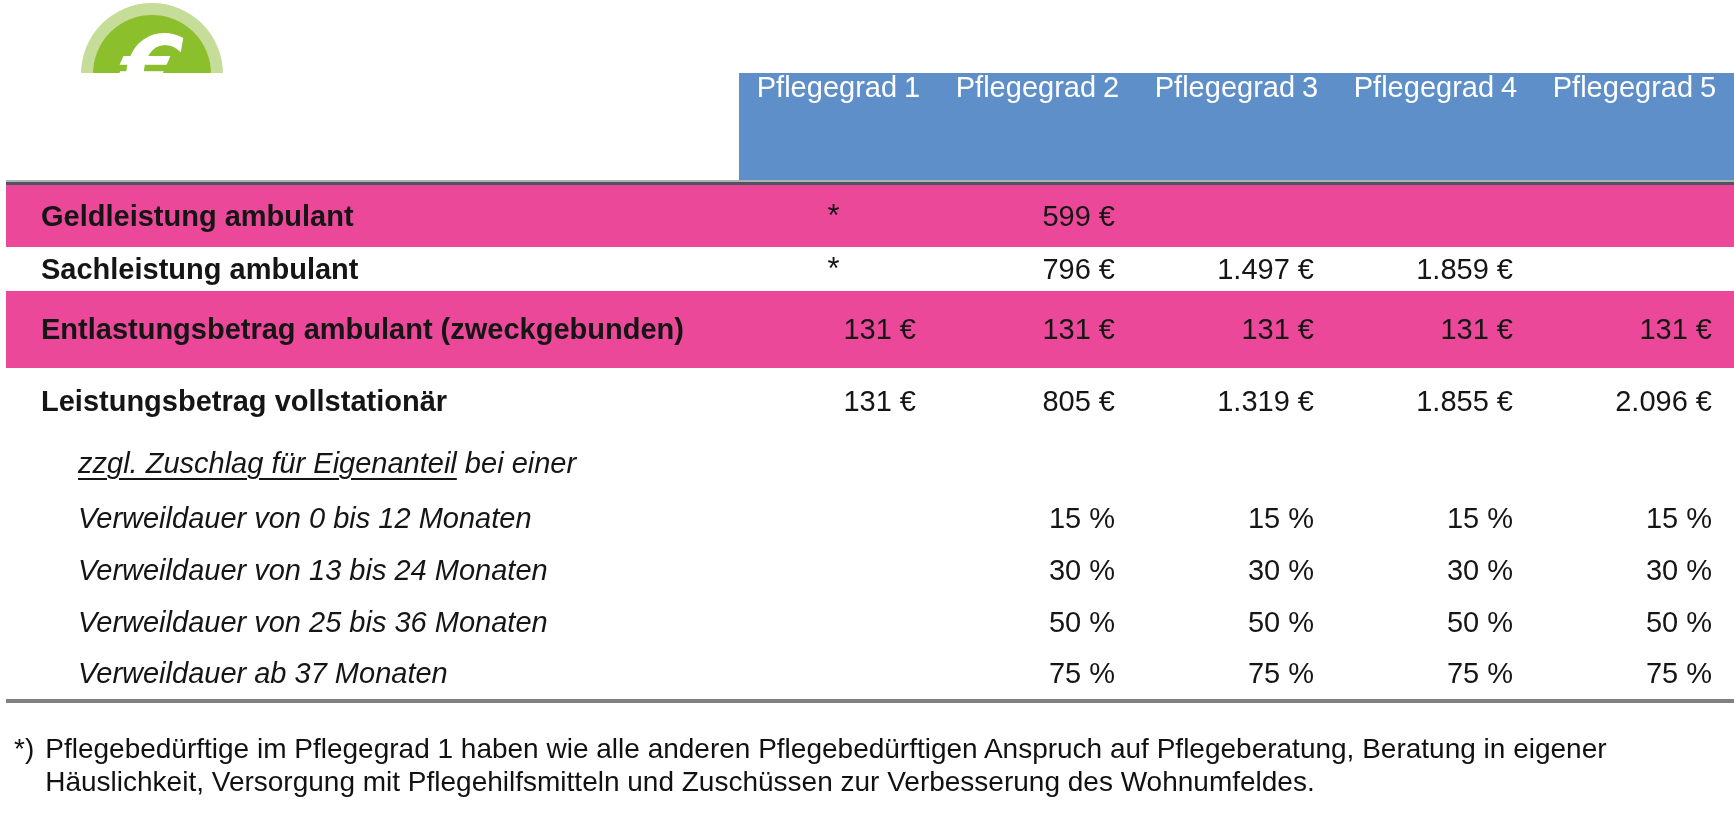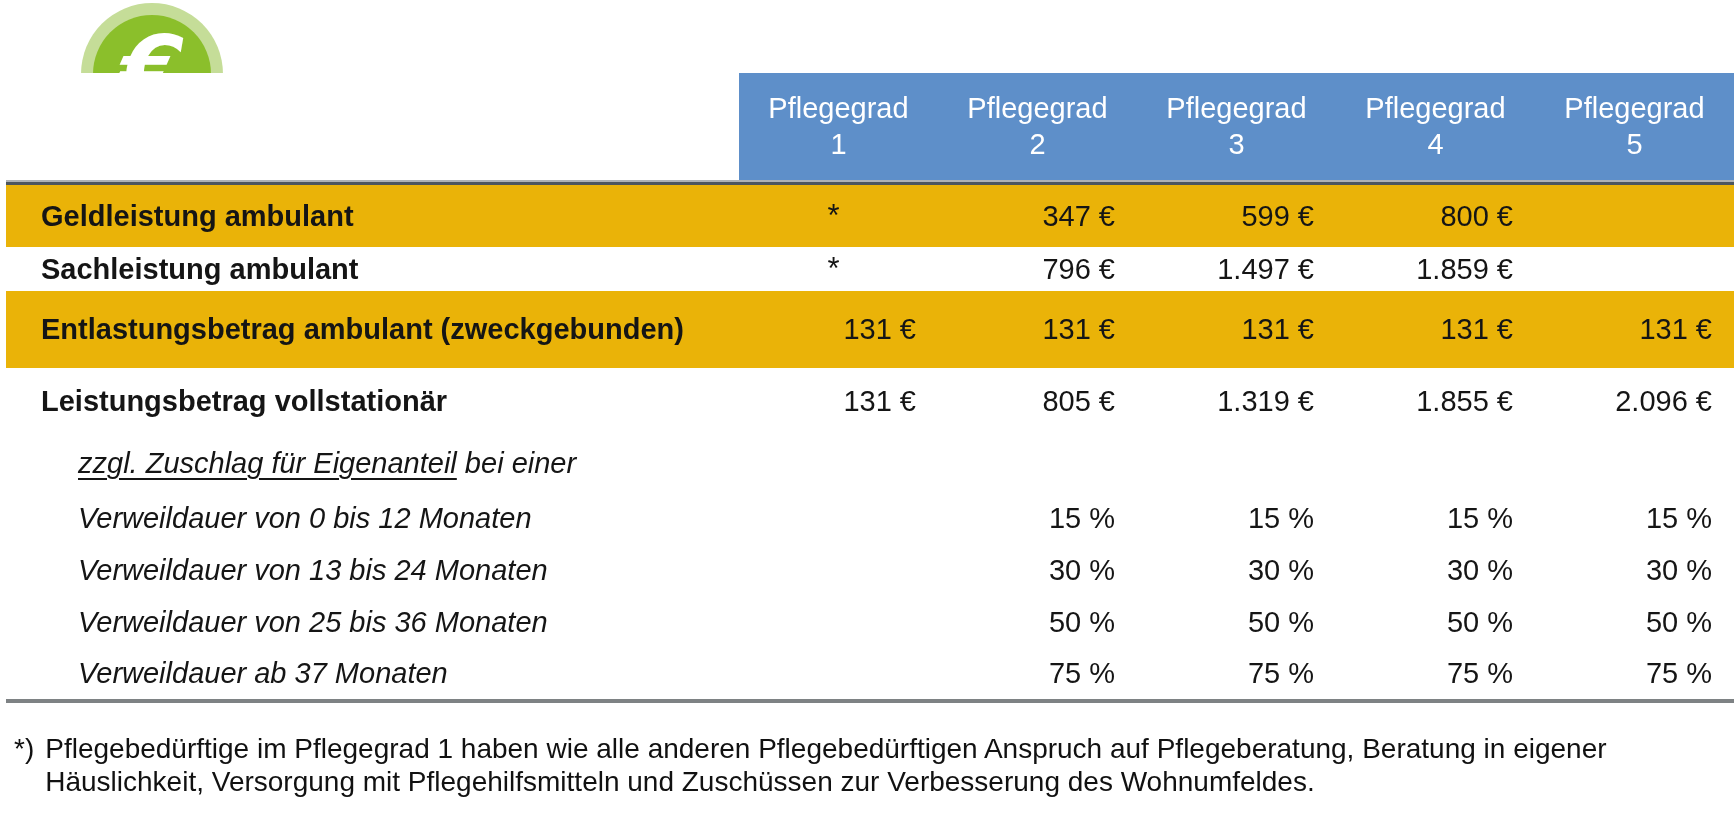--- a/index.html
+++ b/index.html
@@ -18,27 +18,27 @@
   }
   .euro-glyph{
     color:#ffffff;font-size:92px;font-weight:bold;font-style:italic;
     font-family:"DejaVu Sans", sans-serif;transform:translateY(-4px);
   }
   
   .table{position:absolute;left:6px;top:73px;width:1728px;}
   .grid-row{display:grid;grid-template-columns:733px repeat(5,199px);align-items:center;}
   .thead .hcell{
     background:#5e8fc9;color:#ffffff;height:107px;text-align:center;
-    display:flex;flex-direction:column;justify-content:center;gap:7px;
+    display:flex;flex-direction:row;justify-content:center;gap:7px;
     font-size:29px;line-height:1;
   }
   .thead .hspacer{background:#ffffff;height:107px;}
   .rule-dark{height:5px;background:#4d565e;border-top:2px solid #aeb2b4;box-sizing:border-box;}
   .rule-gray{height:4px;background:#7e8284;}
-  .shaded{background:#eab308;}
+  .shaded{background:#ec4899;}
   .h62{height:62px}.h64{height:44px}.h67{height:77px}.h66{height:66px}
   .h58{height:58px}.h52{height:52px}.h51{height:51px}
   .tlabel{font-weight:bold;font-size:29px;padding-left:35px;white-space:nowrap;}
   .tlabel.sub{font-weight:normal;font-style:italic;padding-left:72px;}
   .tcell{text-align:right;padding-right:22px;font-size:29px;white-space:nowrap;}
   .tcell.sub-val{}
   .tcell.ast{text-align:center;padding-right:10px;font-size:31px;}
   .ul{text-decoration:underline;text-underline-offset:5px;text-decoration-thickness:2px;}
   
   .footnote{display:flex;margin-top:29px;padding-left:8px;font-size:28px;line-height:33px;color:#111;}
@@ -78,23 +78,21 @@
       <span>Pflegegrad</span>
       <span>5</span>
     </div>
   </div>
 
   <div class="rule-dark"></div>
 
   <div class="grid-row shaded h62">
     <div class="tlabel">Geldleistung ambulant</div>
     <div class="tcell ast">*</div>
-    <div class="tcell">347 €</div>
     <div class="tcell">599 €</div>
-    <div class="tcell">800 €</div>
   </div>
 
   <div class="grid-row h64">
     <div class="tlabel">Sachleistung ambulant</div>
     <div class="tcell ast">*</div>
     <div class="tcell">796 €</div>
     <div class="tcell">1.497 €</div>
     <div class="tcell">1.859 €</div>
   </div>
 

